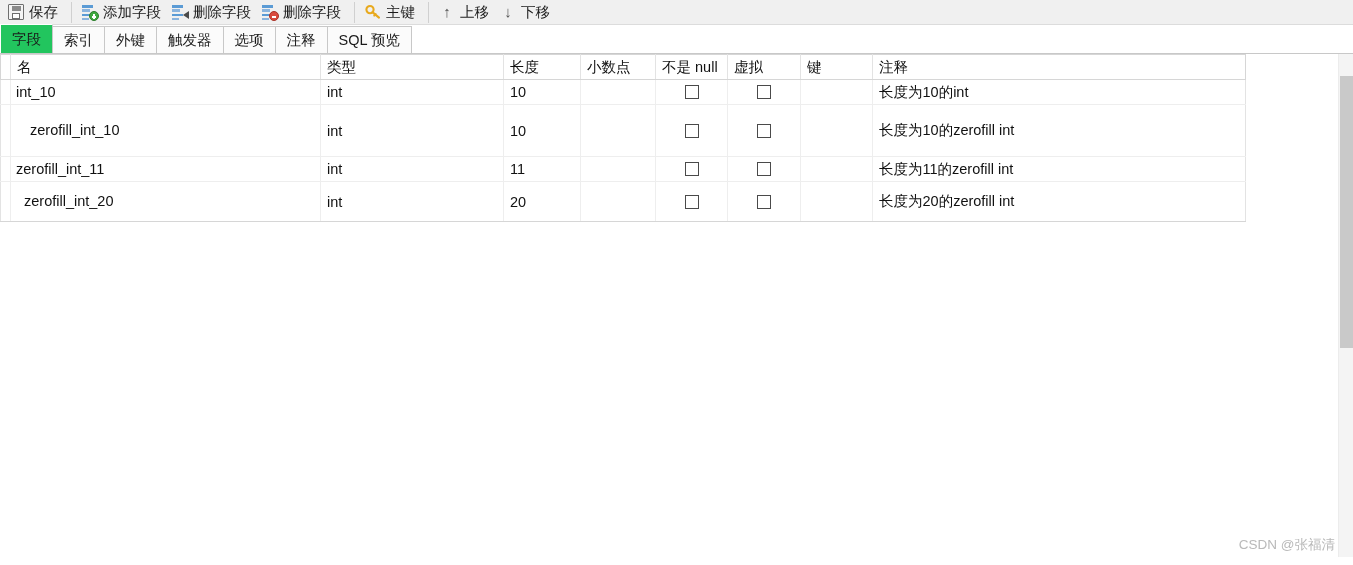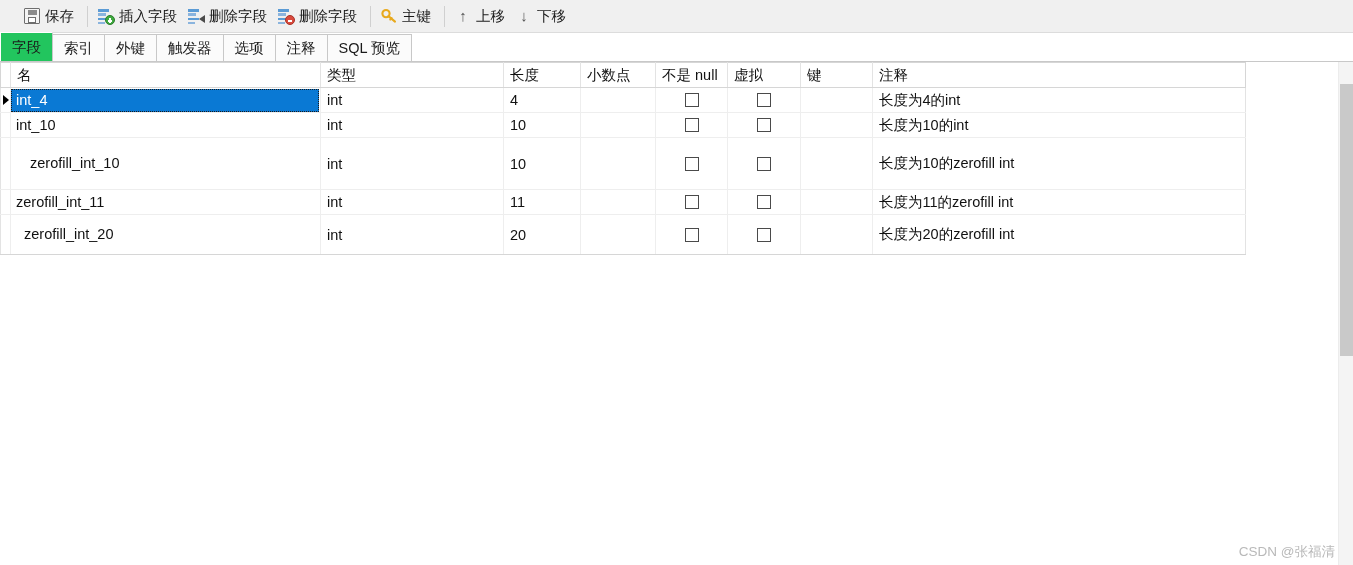--- a/index.html
+++ b/index.html
@@ -12,26 +12,26 @@
     height: 565px;
     overflow: hidden;
     font-family: "Liberation Sans", "DejaVu Sans", sans-serif;
     font-size: 14px;
     color: #000000;
     position: relative;
   }
 
   
   .toolbar {
-    height: 33px;
+    height: 25px;
     background: #f0f0f0;
     border-bottom: 1px solid #dcdcdc;
     display: flex;
     align-items: center;
-    padding-left: 20px;
+    padding-left: 4px;
     box-sizing: border-box;
   }
   .tb-btn {
     display: flex;
     align-items: center;
     height: 26px;
     padding: 0 7px 0 4px;
     gap: 5px;
     cursor: default;
     white-space: nowrap;
@@ -273,21 +273,21 @@
     top: 22px;
     width: 13px;
     height: 272px;
     background: #c9c9c9;
   }
 
   
   .watermark {
     position: absolute;
     right: 18px;
-    bottom: 4px;
+    bottom: 11px;
     font-size: 13.5px;
     color: #b9b9b9;
     white-space: nowrap;
     user-select: none;
   }
 </style>
 </head>
 <body>
 
 <div class="toolbar">
@@ -300,21 +300,21 @@
   <div class="tb-sep"></div>
 
   <div class="tb-btn">
     <span class="ic ic-list">
       <i class="ln l1"></i>
         <i class="ln l2"></i>
         <i class="ln l3"></i>
         <i class="ln l4"></i>
       <i class="badge green"></i>
     </span>
-    <span class="lbl">插入字段</span>
+    <span class="lbl">添加字段</span>
   </div>
 
   <div class="tb-btn">
     <span class="ic ic-list">
       <i class="ln l1"></i>
         <i class="ln l2"></i>
         <i class="ln l3"></i>
         <i class="ln l4"></i>
       <i class="arrowleft"></i>
     </span>
@@ -403,39 +403,20 @@
         <th>类型</th>
         <th>长度</th>
         <th>小数点</th>
         <th>不是 null</th>
         <th>虚拟</th>
         <th>键</th>
         <th class="last">注释</th>
       </tr>
     </thead>
     <tbody id="gridbody">
-        <tr class="selected">
-          <td class="c0 rowmark">
-            <i class="tri"></i>
-          </td>
-          <td style="padding: 0px;">
-            <span class="namecell">int_4</span>
-          </td>
-          <td>int</td>
-          <td>4</td>
-          <td></td>
-          <td class="cbcell">
-            <span class="cb"></span>
-          </td>
-          <td class="cbcell">
-            <span class="cb"></span>
-          </td>
-          <td></td>
-          <td class="last">长度为4的int</td>
-        </tr>
         <tr>
           <td class="c0 rowmark"></td>
           <td style="padding: 0px;">
             <span class="namecell">int_10</span>
           </td>
           <td>int</td>
           <td>10</td>
           <td></td>
           <td class="cbcell">
             <span class="cb"></span>

